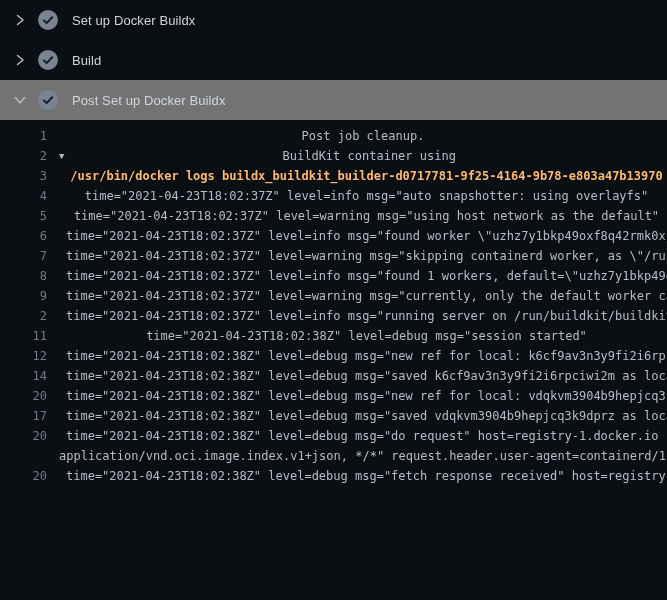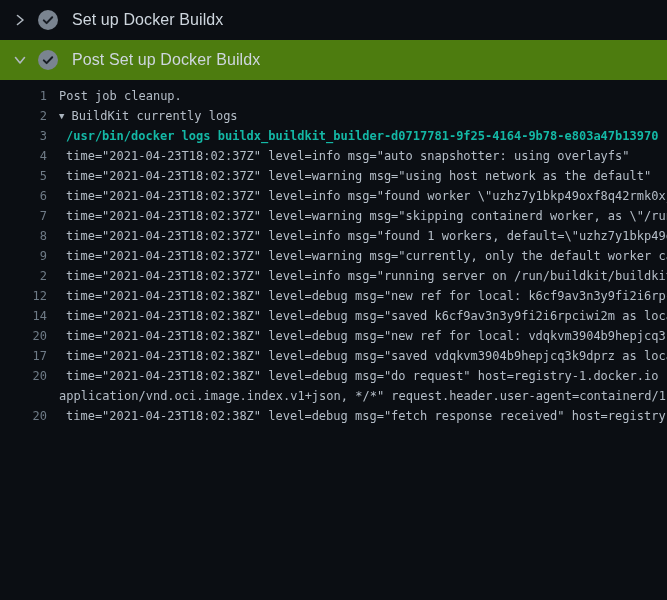--- a/index.html
+++ b/index.html
@@ -21,42 +21,42 @@
   
   .step {
     height: 40px;
     display: flex;
     align-items: center;
     padding-left: 12px;
     box-sizing: border-box;
     cursor: pointer;
   }
   .step.expanded {
-    background: #4d7c0f;
+    background: #737373;
   }
   .chev {
     width: 16px;
     height: 16px;
     display: inline-flex;
     align-items: center;
     justify-content: center;
     flex: 0 0 auto;
   }
   .chev svg { display: block; }
   .step.expanded .chev svg { transform: rotate(90deg); }
   .check {
     width: 20px;
     height: 20px;
     margin-left: 10px;
     flex: 0 0 auto;
   }
   .check svg { display: block; }
   .step-title {
     margin-left: 14px;
-    font-size: 16px;
+    font-size: 13px;
     color: #ced6de;
     letter-spacing: .1px;
   }
 
   
   .log {
     padding-top: 6px;
     font-family: "DejaVu Sans Mono", "Liberation Mono", monospace;
     font-size: 12px;
     line-height: 20px;
@@ -72,32 +72,33 @@
     flex: 0 0 47px;
     width: 47px;
     text-align: right;
     color: #6f7b87;
     user-select: none;
   }
   .text {
     padding-left: 12px;
     flex: 1 1 auto;
     overflow: hidden;
+    text-align: center;
   }
   .row.g .text { padding-left: 19px; }      
   .row .toggle {
     display: none;
     padding-left: 12px;
     color: #aab3bd;
     font-size: 9px;
     line-height: 20px;
   }
   .row.group .toggle { display: inline-block; cursor: pointer; }
   .row.group .text { padding-left: 7px; }
-  .row.command .text { color: #14b8a6; font-weight: bold; }
+  .row.command .text { color: #fdba74; font-weight: bold; }
   .row.wrap .num { visibility: hidden; }
 </style>
 </head>
 <body>
 
 <div class="viewer">
   <div id="steps">
   <div class="step collapsed">
     <span class="chev">
       <svg width="14" height="14" viewBox="0 0 14 14">
@@ -106,20 +107,34 @@
     </span>
     <span class="check">
       <svg width="20" height="20" viewBox="0 0 20 20">
         <circle cx="10" cy="10" r="10" fill="#7a8490"></circle>
         <path d="M5.8 10.4 L8.6 13.1 L14.2 7.2" fill="none" stroke="#171c24" stroke-width="2" stroke-linecap="round" stroke-linejoin="round"></path>
       </svg>
     </span>
     <span class="step-title">Set up Docker Buildx</span>
   </div>
 
+  <div class="step collapsed">
+    <span class="chev">
+      <svg width="14" height="14" viewBox="0 0 14 14">
+        <path d="M4.5 2.5 L10 7 L4.5 11.5" fill="none" stroke="#b0b8c0" stroke-width="1.6" stroke-linecap="round" stroke-linejoin="round"></path>
+      </svg>
+    </span>
+    <span class="check">
+      <svg width="20" height="20" viewBox="0 0 20 20">
+        <circle cx="10" cy="10" r="10" fill="#7a8490"></circle>
+        <path d="M5.8 10.4 L8.6 13.1 L14.2 7.2" fill="none" stroke="#171c24" stroke-width="2" stroke-linecap="round" stroke-linejoin="round"></path>
+      </svg>
+    </span>
+    <span class="step-title">Build</span>
+  </div>
 
 
   <div class="step expanded">
     <span class="chev">
       <svg width="14" height="14" viewBox="0 0 14 14">
         <path d="M4.5 2.5 L10 7 L4.5 11.5" fill="none" stroke="#b0b8c0" stroke-width="1.6" stroke-linecap="round" stroke-linejoin="round"></path>
       </svg>
     </span>
     <span class="check">
       <svg width="20" height="20" viewBox="0 0 20 20">
@@ -133,21 +148,21 @@
   <div id="log" class="log">
   <div class="row plain">
     <span class="num">1</span>
     
     <span class="text">Post job cleanup.</span>
   </div>
 
   <div class="row group">
     <span class="num">2</span>
     <span class="toggle">▼</span>
-    <span class="text">BuildKit currently logs</span>
+    <span class="text">BuildKit container using</span>
   </div>
 
   <div class="row command g">
     <span class="num">3</span>
     
     <span class="text">/usr/bin/docker logs buildx_buildkit_builder-d0717781-9f25-4164-9b78-e803a47b13970</span>
   </div>
 
   <div class="row plain g">
     <span class="num">4</span>
@@ -185,20 +200,25 @@
     
     <span class="text">time="2021-04-23T18:02:37Z" level=warning msg="currently, only the default worker ca</span>
   </div>
 
   <div class="row plain g">
     <span class="num">2</span>
     
     <span class="text">time="2021-04-23T18:02:37Z" level=info msg="running server on /run/buildkit/buildkit</span>
   </div>
 
+  <div class="row plain g">
+    <span class="num">11</span>
+    
+    <span class="text">time="2021-04-23T18:02:38Z" level=debug msg="session started"</span>
+  </div>
 
   <div class="row plain g">
     <span class="num">12</span>
     
     <span class="text">time="2021-04-23T18:02:38Z" level=debug msg="new ref for local: k6cf9av3n3y9fi2i6rpc</span>
   </div>
 
 
   <div class="row plain g">
     <span class="num">14</span>

